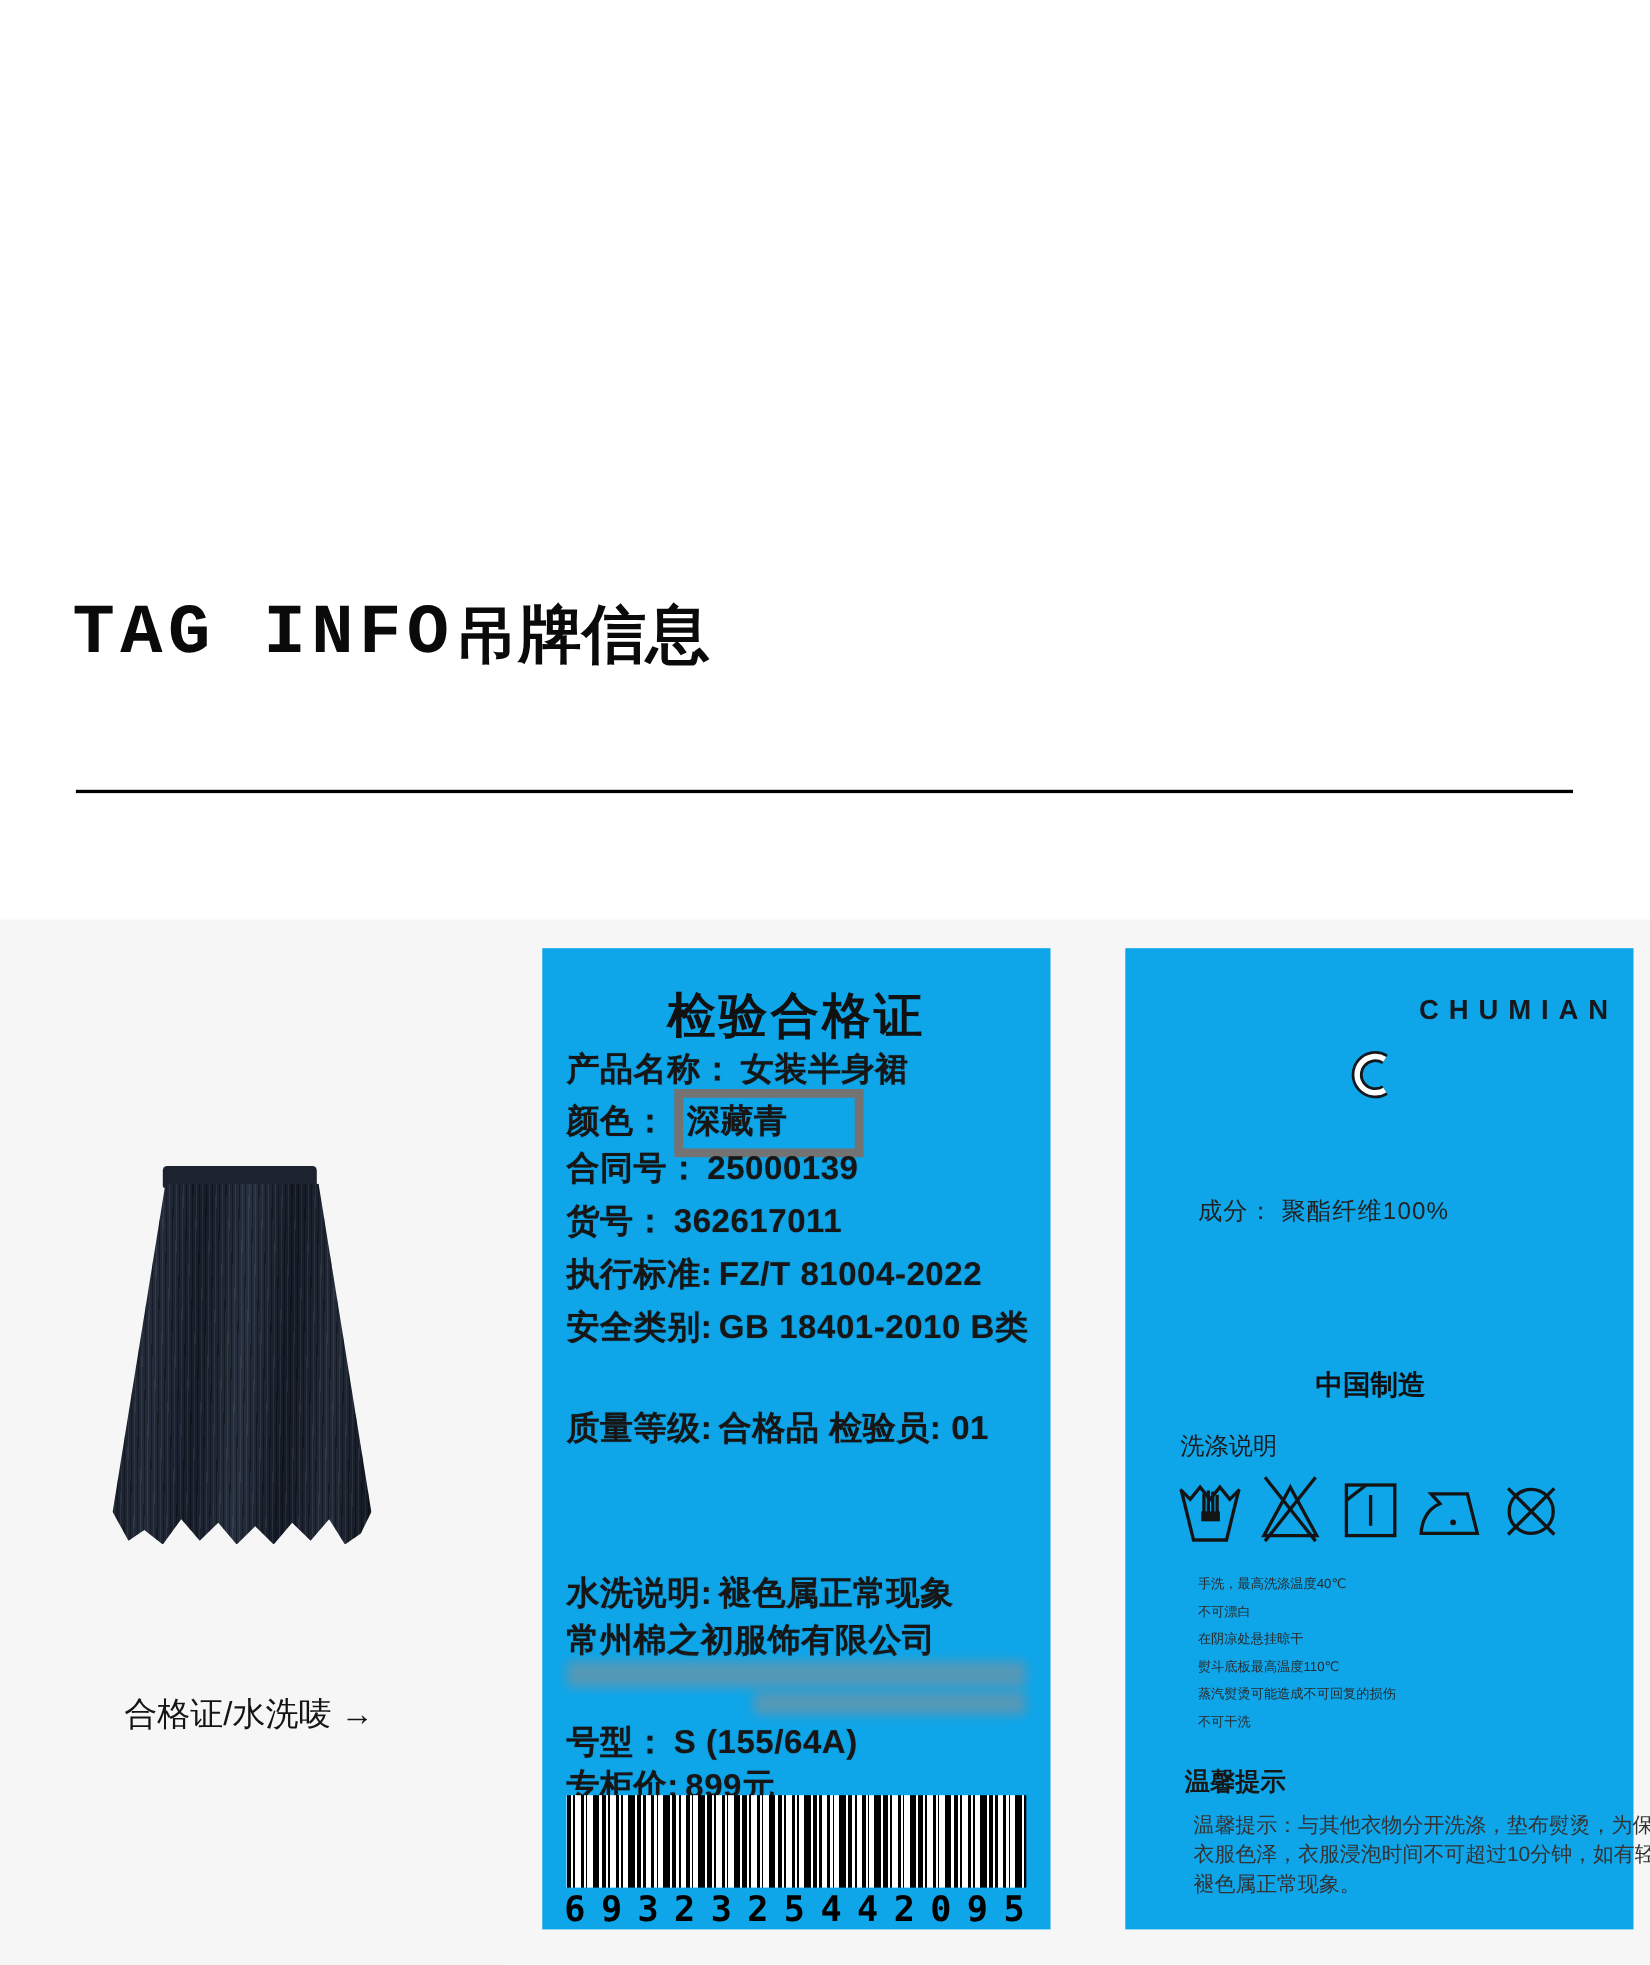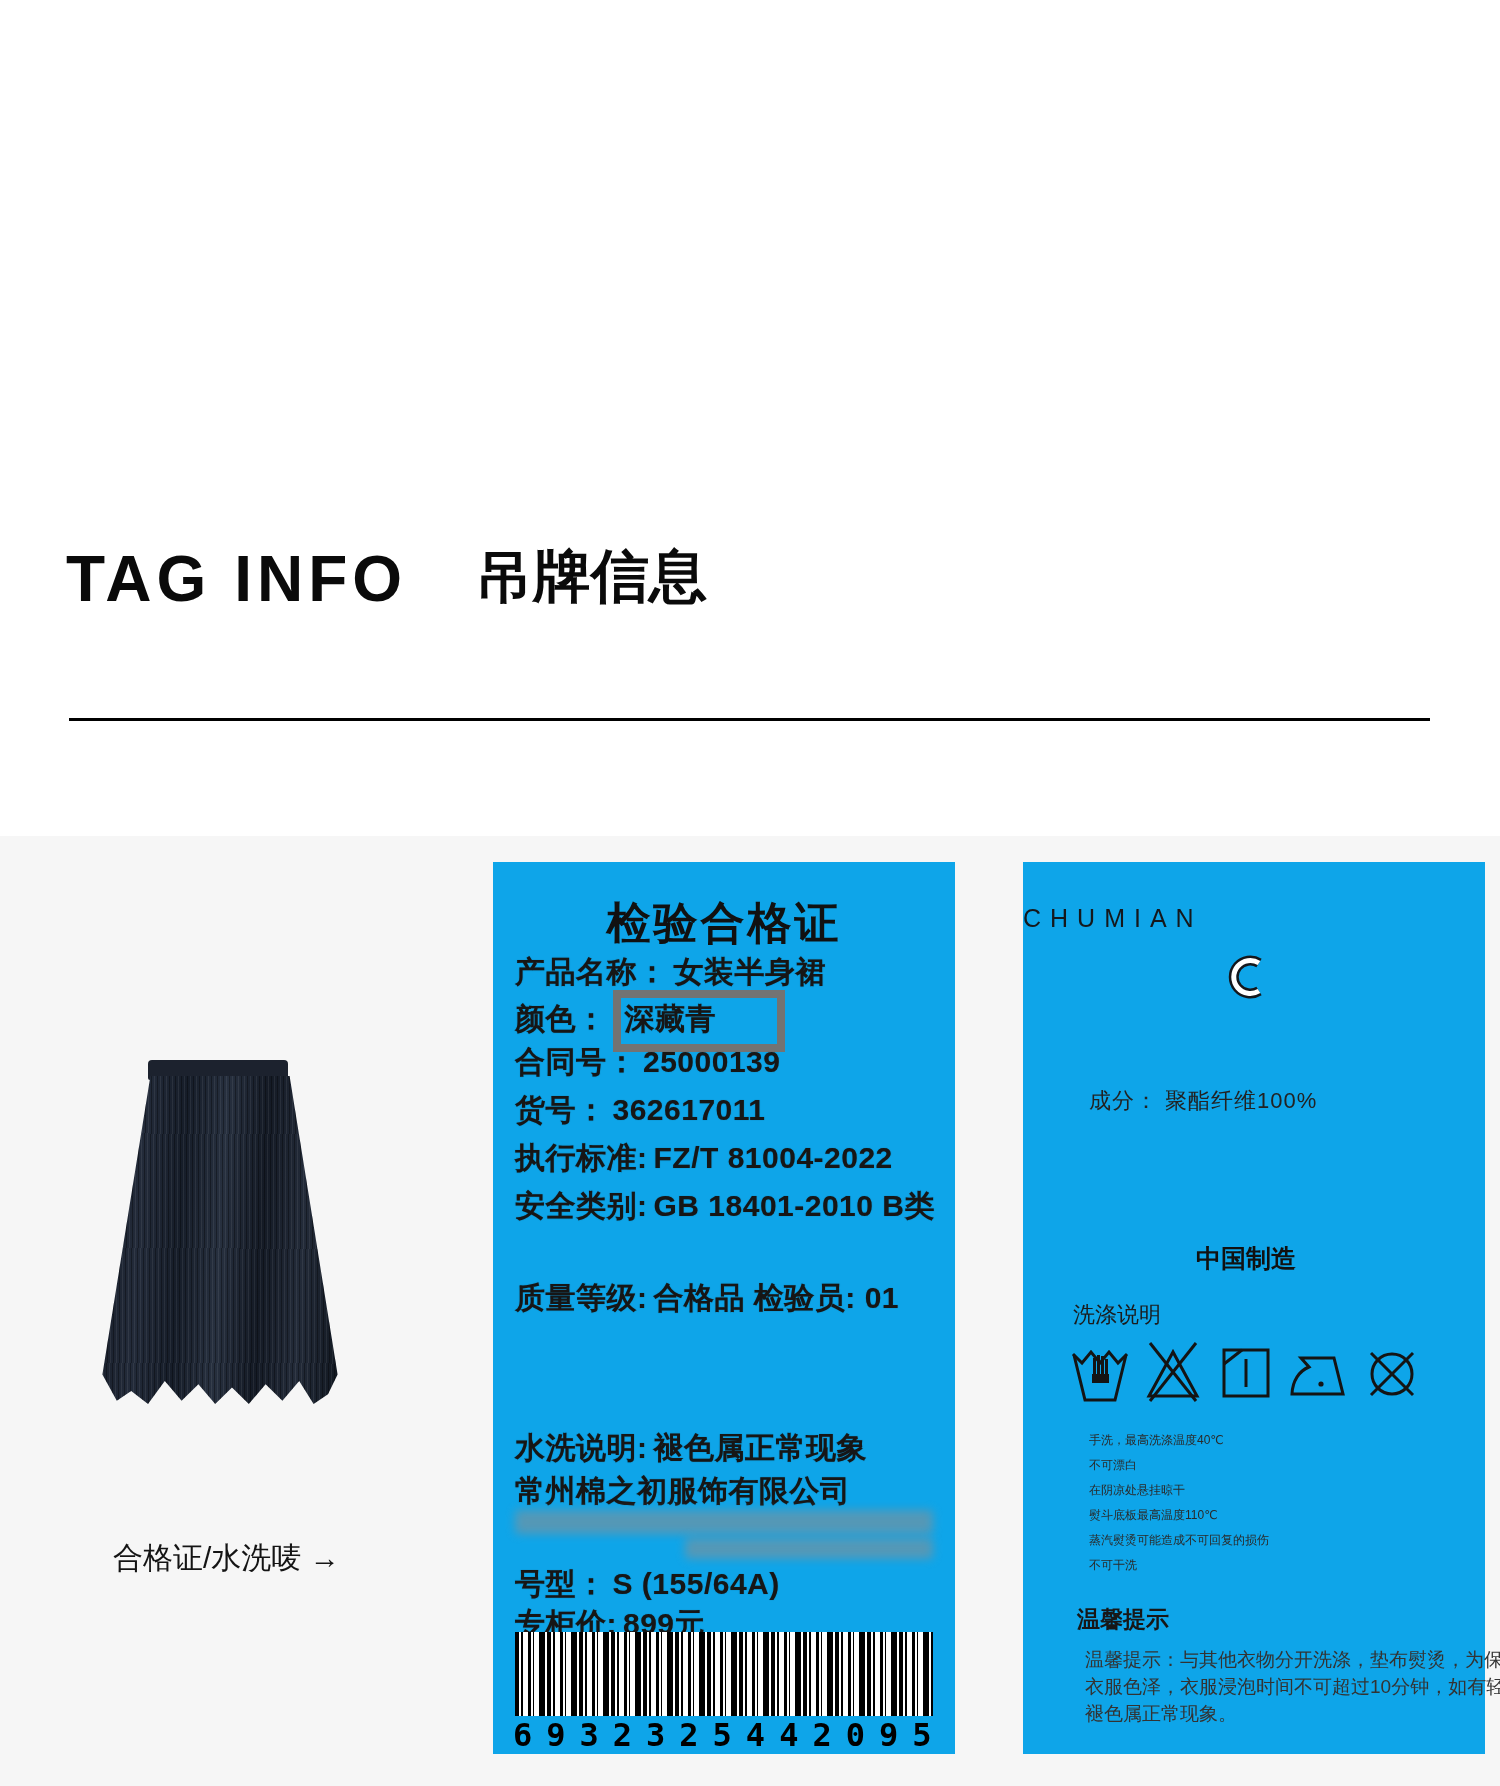--- a/index.html
+++ b/index.html
@@ -1,19 +1,19 @@
 <!DOCTYPE html>
 <html><head>
 <meta charset="utf-8">
 <style>
   html,body{margin:0;padding:0;background:#ffffff;}
   .page{position:relative;width:1500px;height:1786px;background:#ffffff;overflow:hidden;
         font-family:"Liberation Sans","DejaVu Sans",sans-serif;color:#141414;}
   
-  .heading{position:absolute;left:66px;top:538px;display:flex;align-items:flex-end;gap:68px;}
+  .heading{position:absolute;left:66px;top:538px;display:flex;align-items:center;font-family:Liberation Mono, monospace;}
   .heading .en{font-size:64px;font-weight:700;letter-spacing:5px;color:#0a0a0a;}
   .heading .zh{font-size:58px;font-weight:700;color:#0a0a0a;}
   .divider{position:absolute;left:69px;top:718px;width:1361px;height:3px;background:#000;}
   
   .gray-section{position:absolute;left:0;top:836px;width:1500px;height:950px;background:#f6f6f6;}
   
   .skirt-photo{position:absolute;left:100px;top:1058px;width:240px;height:348px;}
   .waistband{position:absolute;left:48px;top:2px;width:140px;height:20px;background:#1c222e;border-radius:4px 4px 2px 2px;}
   .skirt-body{position:absolute;left:0;top:18px;width:240px;height:328px;
     background:
@@ -29,21 +29,21 @@
   .cert-title{position:absolute;left:0;top:32px;width:100%;text-align:center;font-size:44px;font-weight:700;letter-spacing:3px;color:#111;}
   .cert-row{position:absolute;left:22px;white-space:nowrap;font-size:30px;font-weight:700;letter-spacing:0.5px;color:#161616;text-shadow:0 0 1px rgba(30,30,30,.45);}
   .cert-row .val{margin-left:6px;}
   .red-box{display:inline-block;border:8px solid #737373;min-width:148px;padding:1px 4px 4px 4px;margin-left:4px;}
   .blur-bar{position:absolute;background:#8e8e8e;opacity:.55;filter:blur(5px);border-radius:4px;}
   .barcode{position:absolute;left:22px;top:770px;width:418px;height:84px;
     background:repeating-linear-gradient(90deg,#000 0 4px,#fff 4px 6px,#000 6px 8px,#fff 8px 13px,#000 13px 16px,#fff 16px 18px,#000 18px 19px,#fff 19px 24px,#000 24px 30px,#fff 30px 32px);}
   .barcode-digits{position:absolute;left:20px;top:854px;width:430px;font-family:"DejaVu Sans Mono","Liberation Mono",monospace;
     font-size:32px;font-weight:700;letter-spacing:14px;color:#000;white-space:nowrap;}
   
-  .brand{position:absolute;left:0;top:42px;width:100%;text-align:left;font-size:25px;font-weight:400;letter-spacing:9px;color:#15181c;padding-right:14px;box-sizing:border-box;}
+  .brand{position:absolute;left:0;top:42px;width:100%;text-align:right;font-size:25px;font-weight:700;letter-spacing:9px;color:#15181c;padding-right:14px;box-sizing:border-box;}
   .brand-logo{position:absolute;left:0;top:92px;width:100%;display:flex;justify-content:center;padding-right:16px;box-sizing:border-box;}
   .composition{position:absolute;left:66px;top:224px;font-size:22px;color:#222;letter-spacing:1px;}
   .made-in{position:absolute;left:0;top:380px;width:100%;text-align:center;font-size:25px;font-weight:700;color:#111;padding-right:16px;box-sizing:border-box;}
   .wash-header{position:absolute;left:50px;top:438px;font-size:22px;font-weight:500;color:#1b1b1b;}
   .symbols{position:absolute;left:45px;top:472px;display:flex;gap:9px;}
   .symbols svg{display:block;}
   .care-lines{position:absolute;left:66px;top:566px;font-size:12px;line-height:25px;color:#2a2a2a;}
   .care-lines div{height:25px;white-space:nowrap;}
   .tips-header{position:absolute;left:54px;top:742px;font-size:23px;font-weight:600;color:#171717;}
   .tips{position:absolute;left:62px;top:784px;font-size:19px;line-height:27px;color:#333;}

